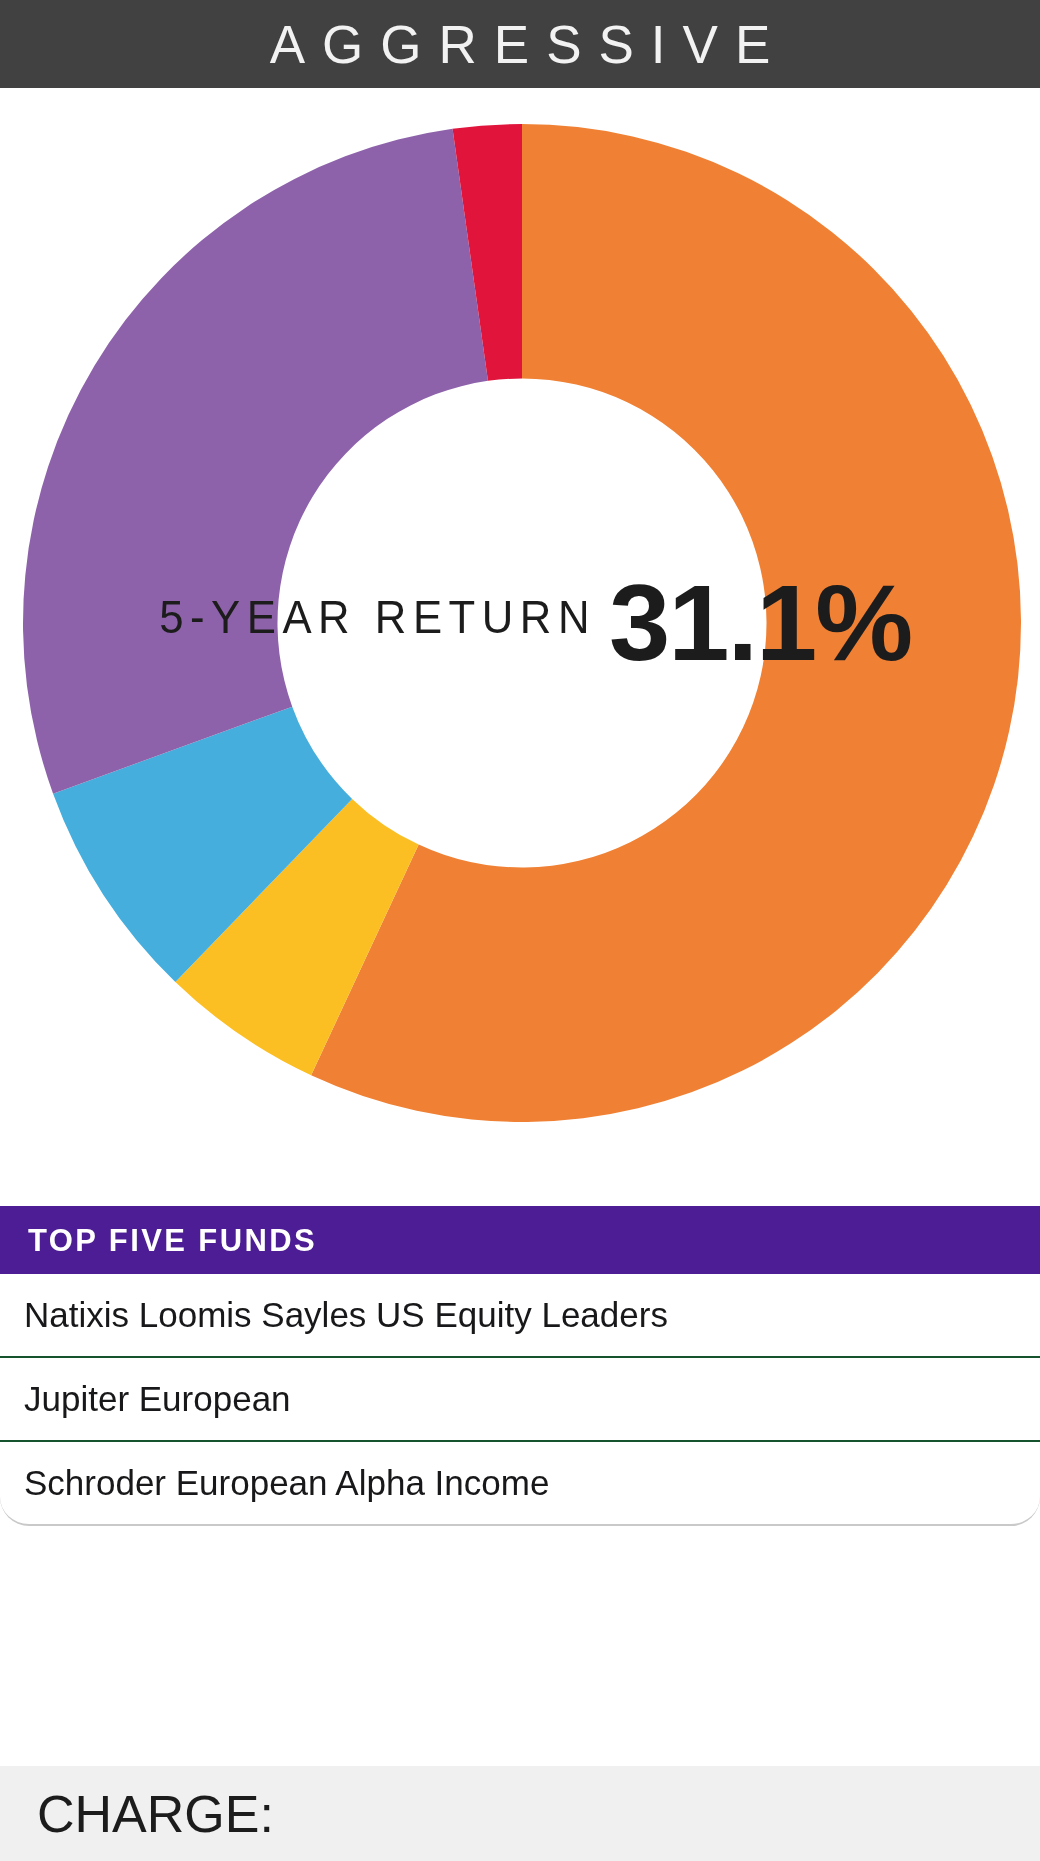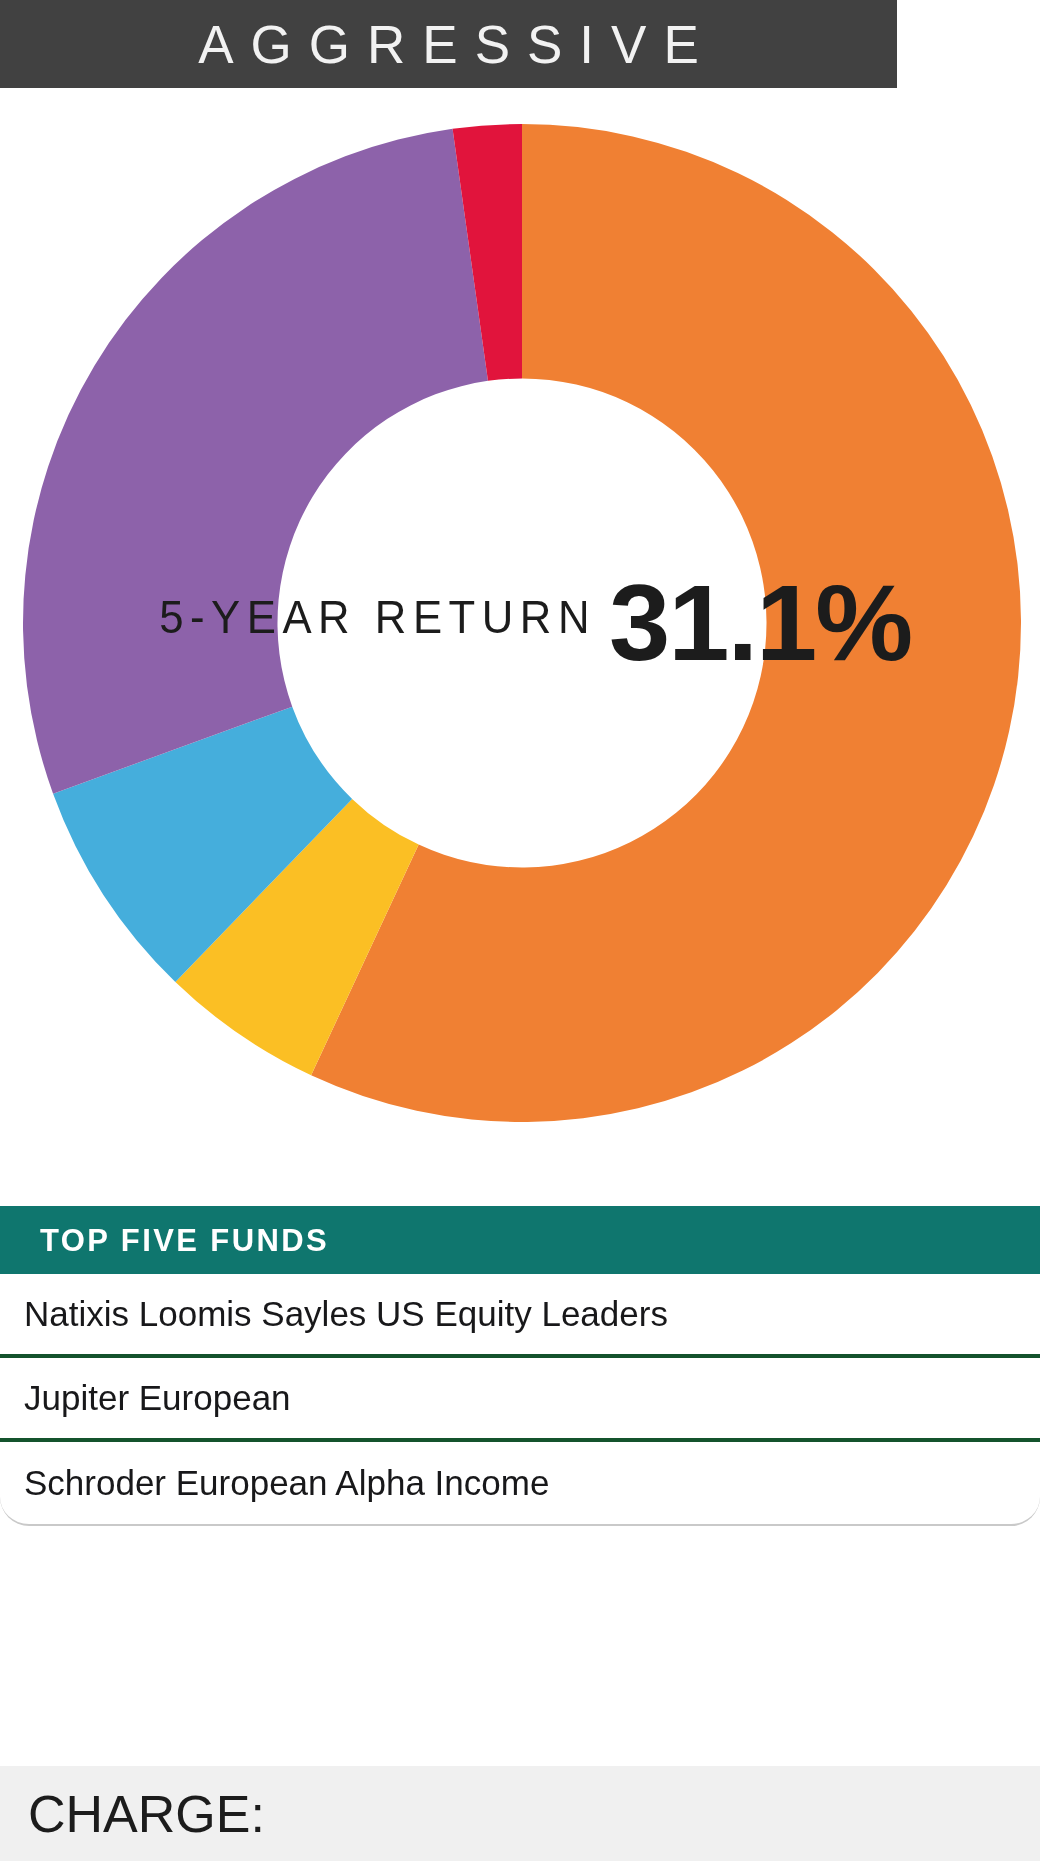--- a/index.html
+++ b/index.html
@@ -7,21 +7,21 @@
   html, body {
     width:1040px; height:1861px;
     background:#ffffff;
     font-family:"Liberation Sans", sans-serif;
     overflow:hidden;
   }
   .page { position:relative; width:1040px; height:1861px; background:#fff; }
 
   
   .header {
-    position:absolute; left:0; top:0; width:897px; height:88px;
+    position:absolute; left:0; top:0; width:1040px; height:88px;
     background:#414141;
     display:flex; align-items:center; justify-content:center;
   }
   .header-title {
     color:#f2f2f2;
     font-size:53px;
     font-weight:300;
     letter-spacing:17px;
     text-indent:17px;
     line-height:1;
@@ -67,53 +67,53 @@
     transform:scaleX(1.02);
     font-family:"Liberation Sans", sans-serif;
   }
 
   
   .funds {
     position:absolute; left:0; top:1206px; width:1040px;
   }
   .funds-header {
     height:68px;
-    background:#0f766e;
+    background:#4c1d95;
     display:flex; align-items:center;
-    padding-left:40px;
+    padding-left:28px;
   }
   .funds-header-label {
     color:#ffffff;
     font-size:31px;
     font-weight:bold;
     letter-spacing:2.4px;
     line-height:1;
   }
   .fund-row {
     height:84px;
     display:flex; align-items:center;
     padding-left:24px;
-    border-bottom:4px solid #14532d;
+    border-bottom:2px solid #14532d;
     background:#ffffff;
   }
   .fund-row:last-child { border-bottom:2px solid #c9c9c9;border-radius:29px; }
   .fund-name {
     font-size:35px;
     font-weight:400;
     color:#18181a;
     line-height:1.1;
     font-family:"Liberation Sans", sans-serif;
   }
 
   
   .charge {
     position:absolute; left:0; bottom:0; width:1040px; height:95px;
     background:#f0f0f0;
     display:flex; align-items:center;
-    padding-left:28px;
+    padding-left:37px;
   }
   .charge-label {
     font-size:52px;
     font-weight:400;
     color:#1c1c1c;
     letter-spacing:0px;
     line-height:1;
   }
   .charge-value {
     font-size:52px;

